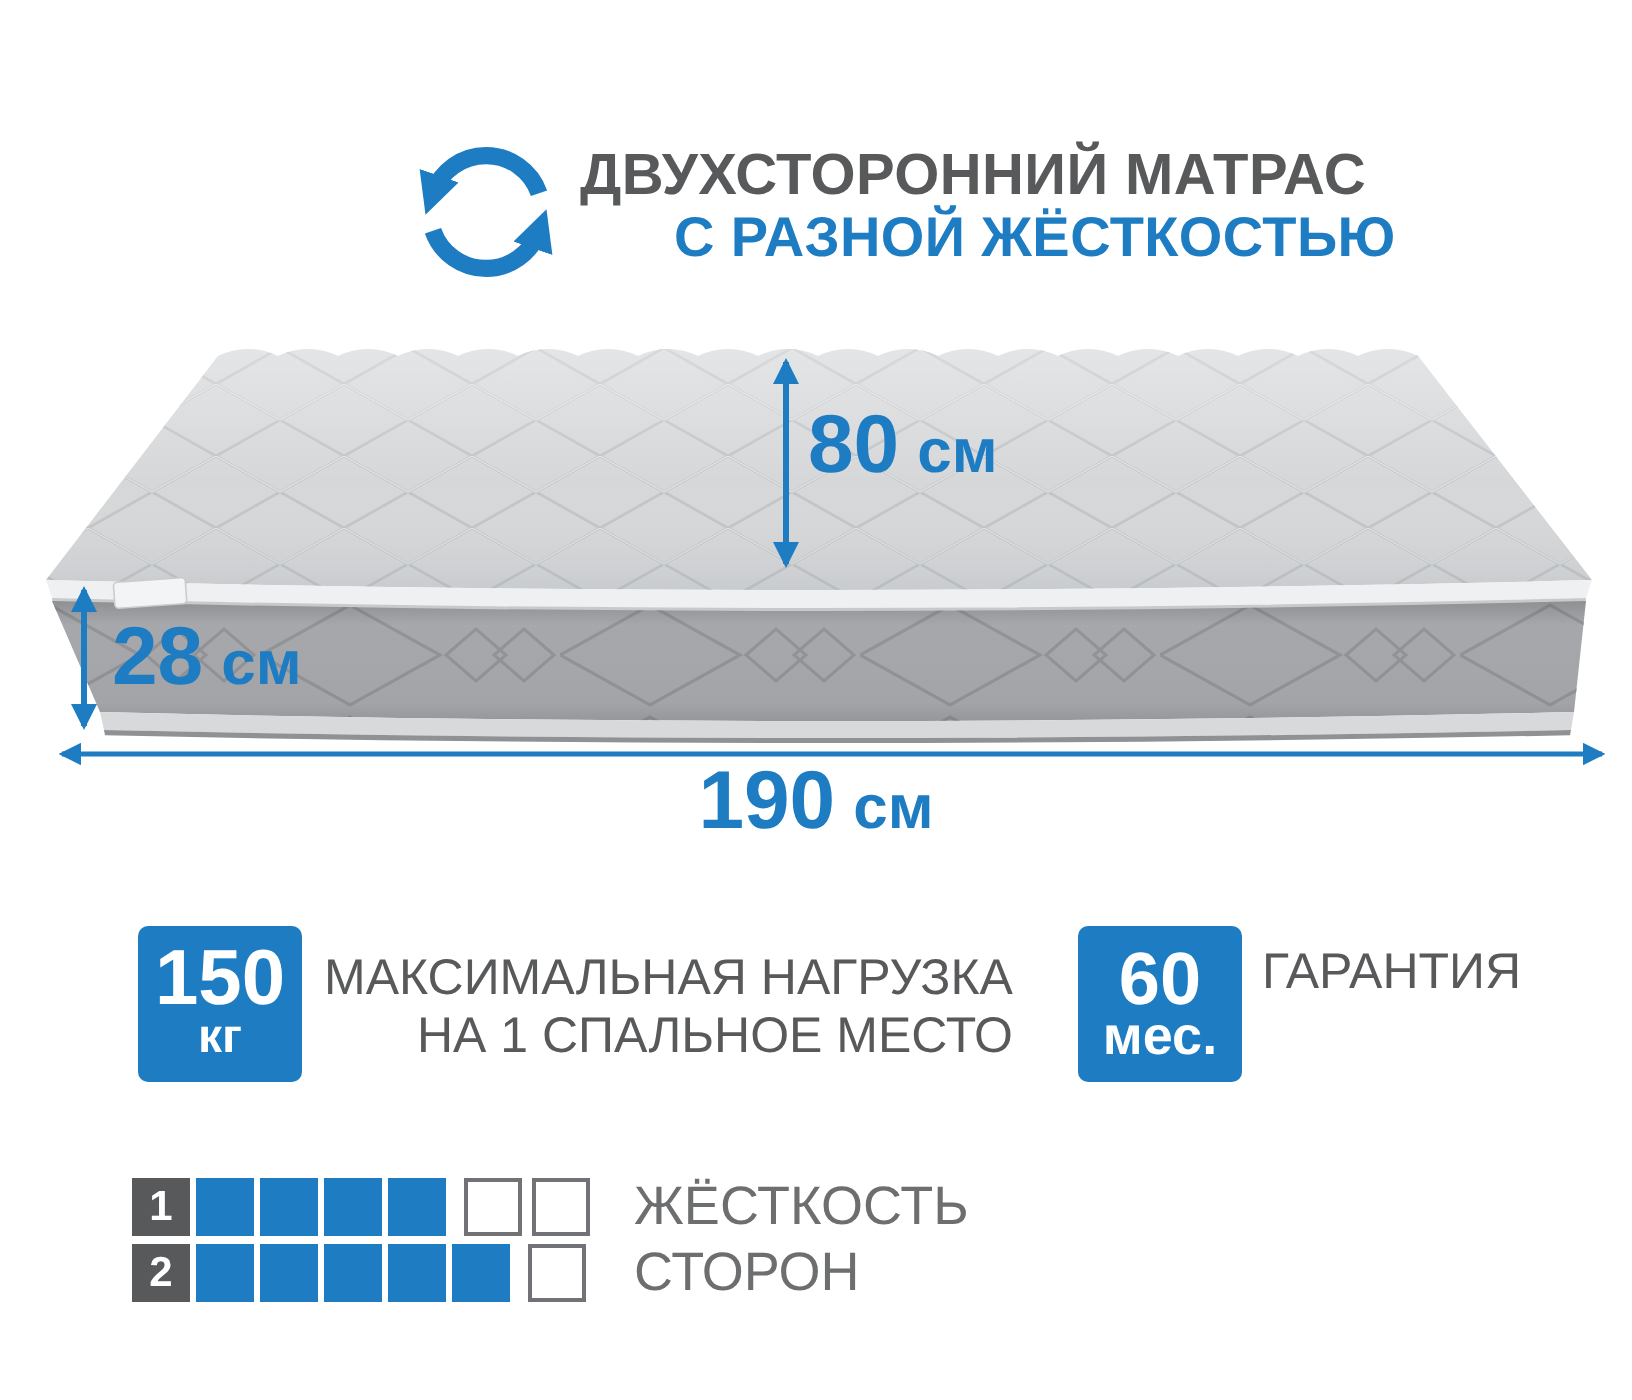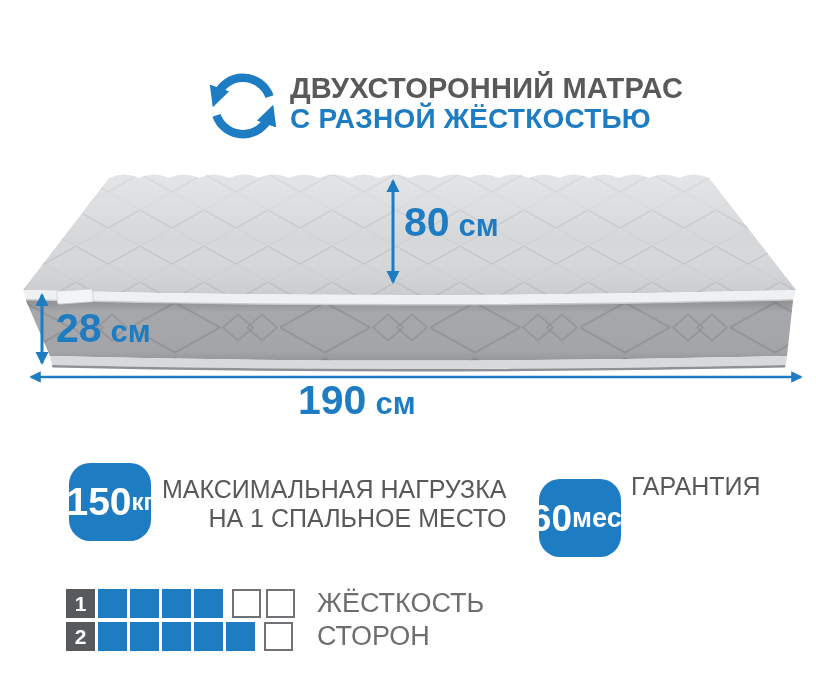--- a/index.html
+++ b/index.html
@@ -10,37 +10,37 @@
   *{margin:0;padding:0;box-sizing:content-box;}
   html,body{background:#fff;}
   body{font-family:"Liberation Sans", sans-serif;}
   .stage{
     position:relative;width:816px;height:700px;background:#ffffff;overflow:hidden;
   }
   
   .hdr-icon{position:absolute;left:204px;top:66px;width:78px;height:80px;}
   .hdr-titles{position:absolute;left:290px;top:73px;}
   .hdr-line1{font-size:29px;font-weight:700;color:var(--dark);line-height:30px;letter-spacing:.2px;white-space:nowrap;}
-  .hdr-line2{font-size:28px;font-weight:700;color:var(--blue);line-height:29px;margin-top:1px;letter-spacing:.2px;white-space:nowrap;}
+  .hdr-line2{font-size:28px;font-weight:700;color:var(--blue);line-height:29px;margin-top:1px;letter-spacing:.2px;white-space:nowrap;margin-left:47px;}
   
   .mattress-svg{position:absolute;left:0;top:150px;width:816px;height:270px;}
   
   .dim{position:absolute;color:var(--blue);font-weight:700;white-space:nowrap;}
   .dim .val{font-size:41px;}
   .dim .unit{font-size:31px;margin-left:9px;}
   .dim-width{left:404px;top:199px;text-align:right;}
   .dim-height{left:56px;top:305px;}
-  .dim-length{left:298px;top:377px;width:220px;text-align:left;}
+  .dim-length{left:298px;top:377px;width:220px;text-align:center;}
   
   .badge{
-    position:absolute;width:82px;height:78px;background:var(--blue);border-radius:21px;
-    display:flex;flex-direction:row;align-items:center;justify-content:center;color:#fff;font-weight:700;
+    position:absolute;width:82px;height:78px;background:var(--blue);border-radius:5px;
+    display:flex;flex-direction:column;align-items:center;justify-content:center;color:#fff;font-weight:700;
   }
   .badge-load{left:69px;top:463px;}
-  .badge-warranty{left:539px;top:479px;}
+  .badge-warranty{left:539px;top:463px;}
   .badge .b-val{font-size:39px;line-height:34px;}
   .badge .b-unit{font-size:24px;line-height:24px;}
   .badge-warranty .b-val{font-size:37px;line-height:31px;}
   .badge-warranty .b-unit{font-size:27px;line-height:26px;}
   .badge-caption{position:absolute;color:var(--dark);font-size:25px;line-height:29px;font-weight:400;white-space:nowrap;}
   .caption-load{left:162px;top:475px;text-align:right;}
   .caption-warranty{left:631px;top:472px;}
   
   .firmness{position:absolute;left:66px;top:589px;width:480px;}
   .f-row{position:relative;display:flex;align-items:flex-start;height:29px;margin-bottom:4px;}

